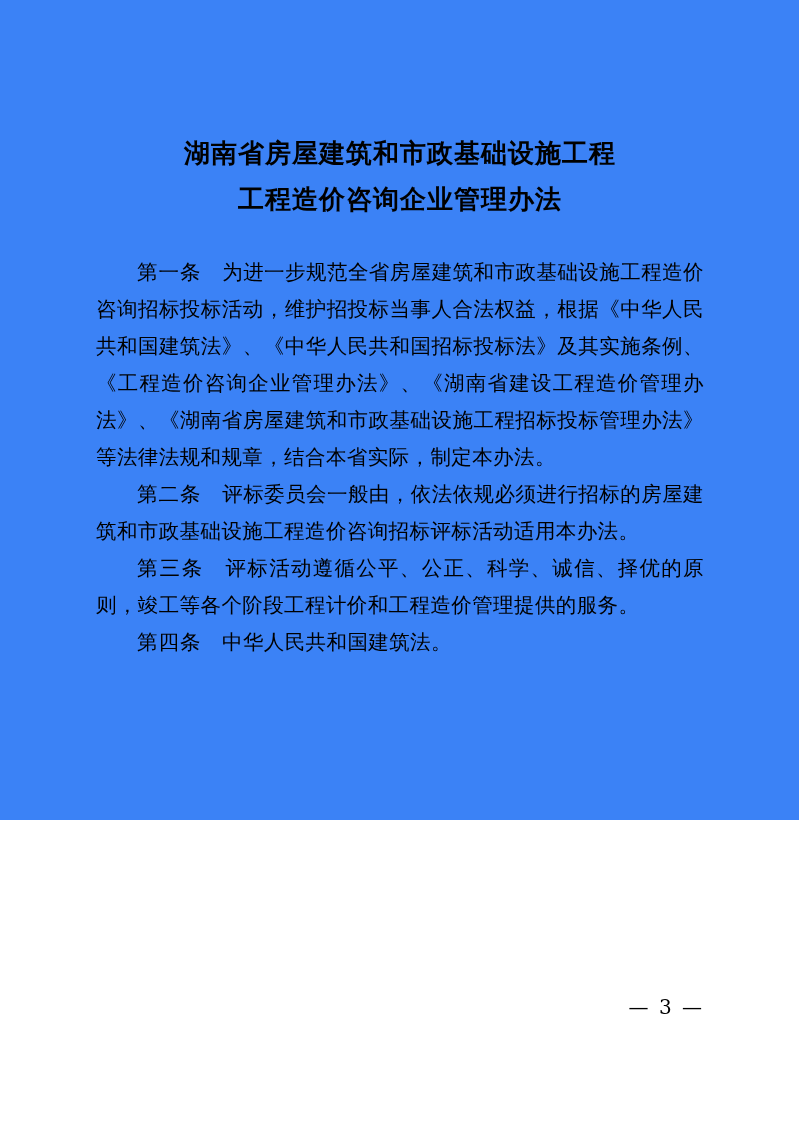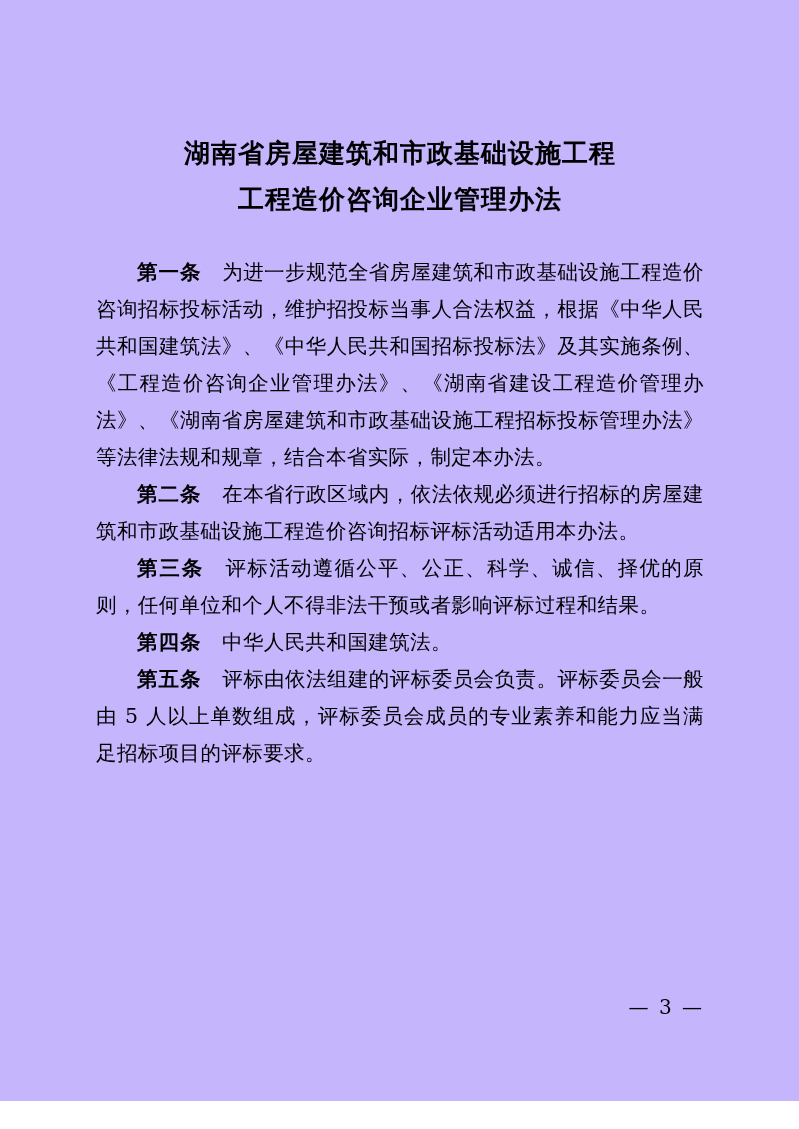--- a/index.html
+++ b/index.html
@@ -13,22 +13,22 @@
     font-family: "DejaVu Serif", "Liberation Serif", serif;
     color: #000000;
     position: relative;
     overflow: hidden;
   }
   .page {
     position: absolute;
     left: 0;
     top: 0;
     width: 799px;
-    height: 1101px;
-    background: #c4b5fd;
+    height: 820px;
+    background: #3b82f6;
   }
   .content {
     position: absolute;
     left: 96px;
     top: 130px;
     width: 608px;
   }
   .doc-title {
     text-align: center;
     font-weight: bold;
@@ -48,21 +48,21 @@
   p.para {
     margin: 0;
     font-size: 20.5px;
     line-height: 37px;
     text-align: justify;
     text-justify: inter-ideograph;
     text-indent: 2em;
     letter-spacing: 0.4px;
   }
   p.para .art {
-    font-weight: bold;
+    font-weight: normal;
     letter-spacing: 1px;
   }
   p.para .gap {
     display: inline-block;
     width: 1em;
   }
   .footer {
     position: absolute;
     left: 96px;
     top: 995px;
@@ -81,27 +81,26 @@
 
     <h1 class="doc-title">
       <span class="line">湖南省房屋建筑和市政基础设施工程</span>
       <span class="line">工程造价咨询企业管理办法</span>
     </h1>
 
     <div class="body-text">
 
       <p class="para"><span class="art">第一条</span><span class="gap"></span><span>为进一步规范全省房屋建筑和市政基础设施工程造价咨询招标投标活动，维护招投标当事人合法权益，根据《中华人民共和国建筑法》、《中华人民共和国招标投标法》及其实施条例、《工程造价咨询企业管理办法》、《湖南省建设工程造价管理办法》、《湖南省房屋建筑和市政基础设施工程招标投标管理办法》等法律法规和规章，结合本省实际，制定本办法。</span></p>
 
-      <p class="para"><span class="art">第二条</span><span class="gap"></span><span>在本省行政区域内，依法依规必须进行招标的房屋建筑和市政基础设施工程造价咨询招标评标活动适用本办法。</span></p>
+      <p class="para"><span class="art">第二条</span><span class="gap"></span><span>评标委员会一般由，依法依规必须进行招标的房屋建筑和市政基础设施工程造价咨询招标评标活动适用本办法。</span></p>
 
 
-      <p class="para"><span class="art">第三条</span><span class="gap"></span><span>评标活动遵循公平、公正、科学、诚信、择优的原则，任何单位和个人不得非法干预或者影响评标过程和结果。</span></p>
+      <p class="para"><span class="art">第三条</span><span class="gap"></span><span>评标活动遵循公平、公正、科学、诚信、择优的原则，竣工等各个阶段工程计价和工程造价管理提供的服务。</span></p>
 
       <p class="para"><span class="art">第四条</span><span class="gap"></span><span>中华人民共和国建筑法。</span></p>
 
-      <p class="para"><span class="art">第五条</span><span class="gap"></span><span>评标由依法组建的评标委员会负责。评标委员会一般由 5 人以上单数组成，评标委员会成员的专业素养和能力应当满足招标项目的评标要求。</span></p>
 
     </div>
   </div>
 
   <div class="footer">— 3 —</div>
 
 </div>
 
 </body></html>

